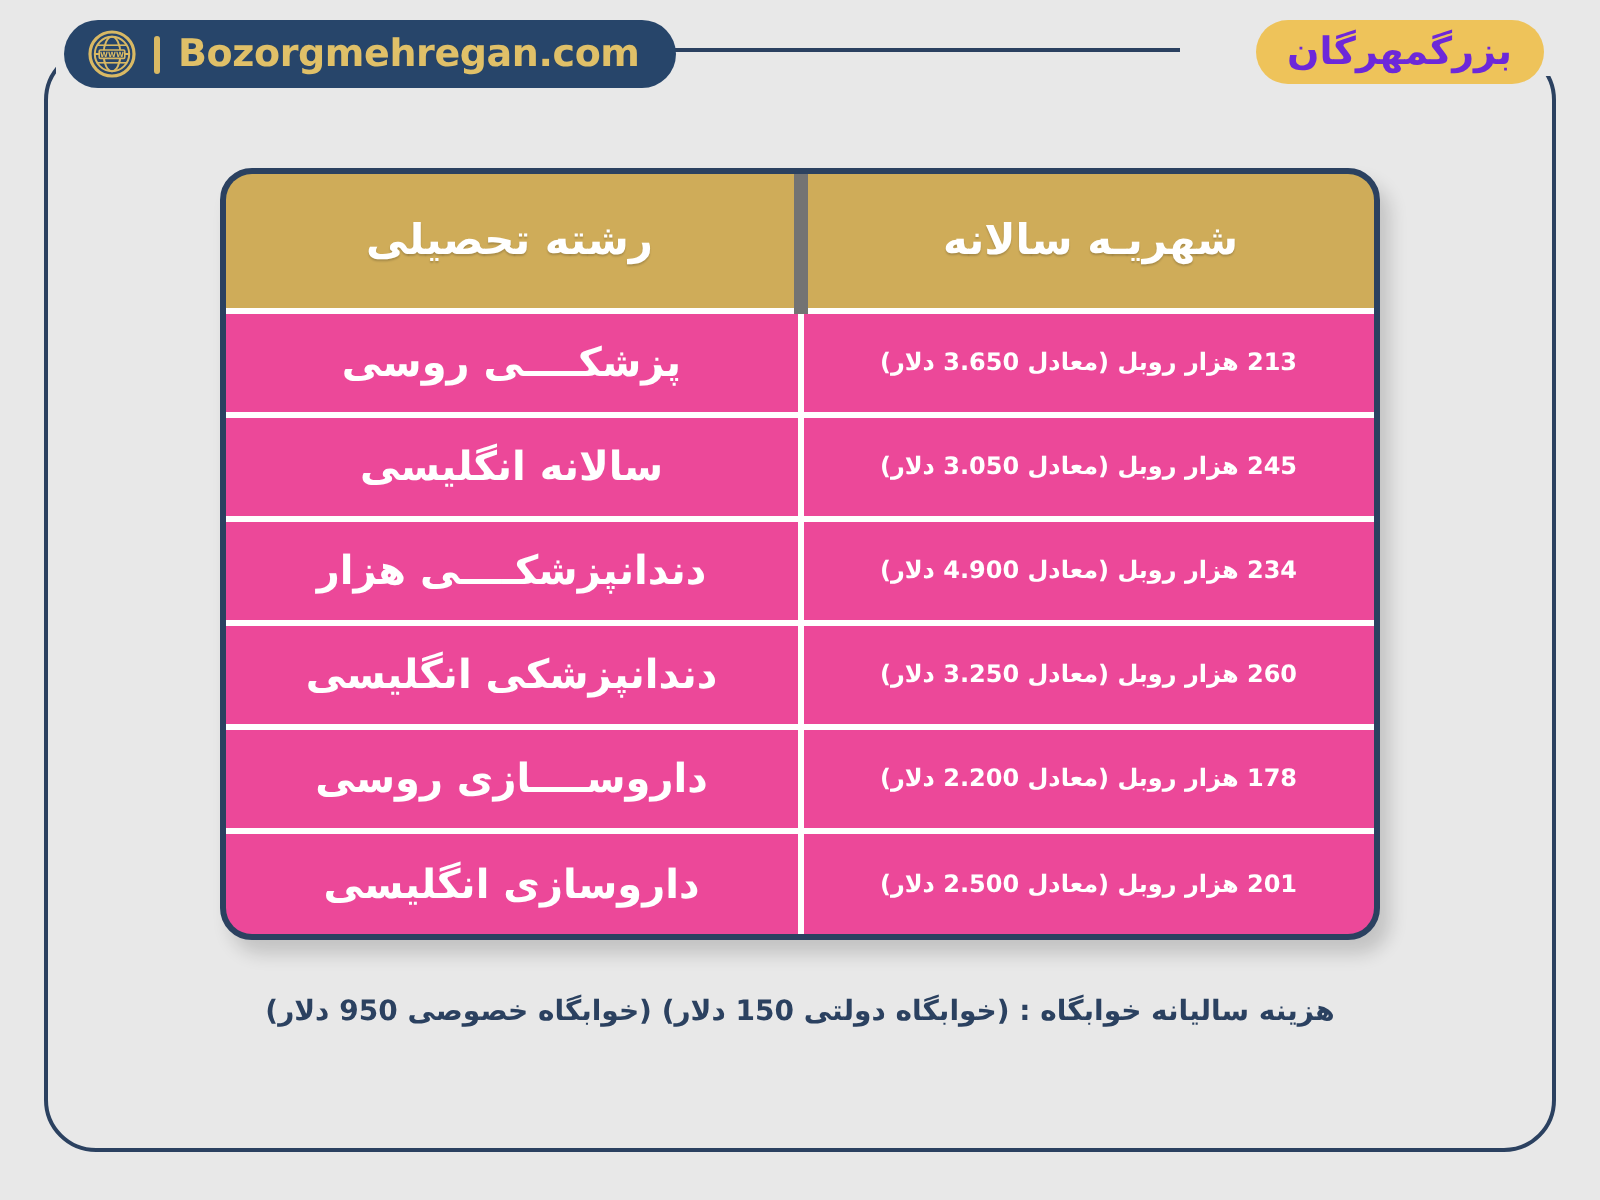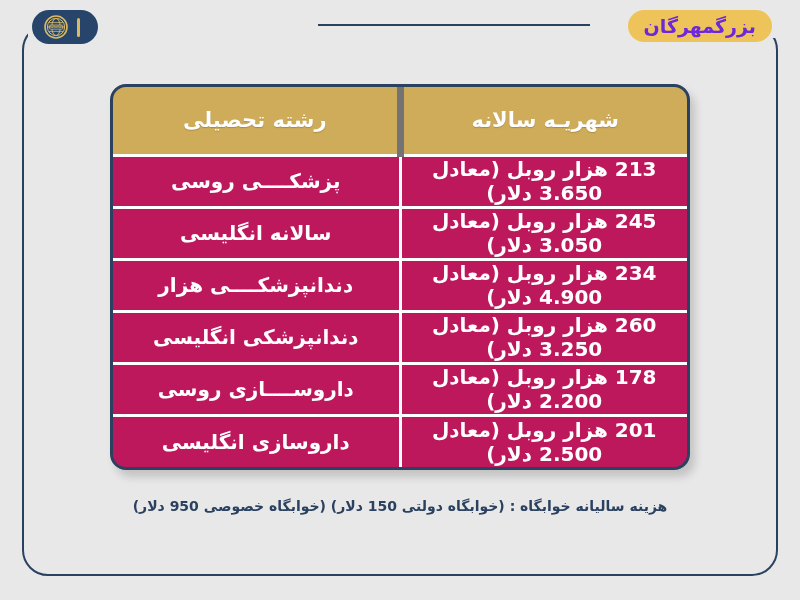--- a/index.html
+++ b/index.html
@@ -144,37 +144,37 @@
     letter-spacing: 0.5px;
     text-shadow: 0 1px 1px rgba(0,0,0,0.18);
   }
 
   .tuition-table thead th.col-divider {
     border-left: 7px solid #737373;
   }
 
   
   .tuition-table tbody td {
-    background: #be185d;
+    background: #ec4899;
     height: 52px;
     border-top: 3px solid #ffffff;
   }
 
   .tuition-table tbody td.col-divider {
     border-left: 3px solid #ffffff;
   }
 
   .cell-major {
     font-size: 20px;
     font-weight: bold;
     letter-spacing: 0.3px;
   }
 
   .cell-fee {
-    font-size: 20px;
+    font-size: 12px;
     font-weight: bold;
     letter-spacing: 0.2px;
   }
 
   
   .caption {
     position: absolute;
     left: 0;
     right: 0;
     top: 498px;
@@ -199,20 +199,21 @@
       <circle cx="12" cy="12" r="8.6" fill="none" stroke="#d9b964" stroke-width="1"></circle>
       <ellipse cx="12" cy="12" rx="4.2" ry="8.6" fill="none" stroke="#d9b964" stroke-width="1"></ellipse>
       <line x1="3.4" y1="12" x2="20.6" y2="12" stroke="#d9b964" stroke-width="1"></line>
       <line x1="4.6" y1="7.6" x2="19.4" y2="7.6" stroke="#d9b964" stroke-width="0.8"></line>
       <line x1="4.6" y1="16.4" x2="19.4" y2="16.4" stroke="#d9b964" stroke-width="0.8"></line>
       <rect x="5.6" y="10" width="12.8" height="4.2" rx="0.6" fill="#27456a" stroke="#d9b964" stroke-width="0.8"></rect>
       <text x="12" y="13.35" fill="#d9b964" font-size="3.6" font-weight="bold" text-anchor="middle" font-family="DejaVu Sans, sans-serif">WWW</text>
     </svg>
   </span>
   <span class="badge-sep"></span>
+  <span class="site-badge-text">Bozorgmehregan.com</span>
 </div>
 
 <div class="brand-pill">
   <span class="brand-pill-text">بزرگمهرگان</span>
 </div>
 
 <div class="table-card">
   <table class="tuition-table">
     <thead>
       <tr>

